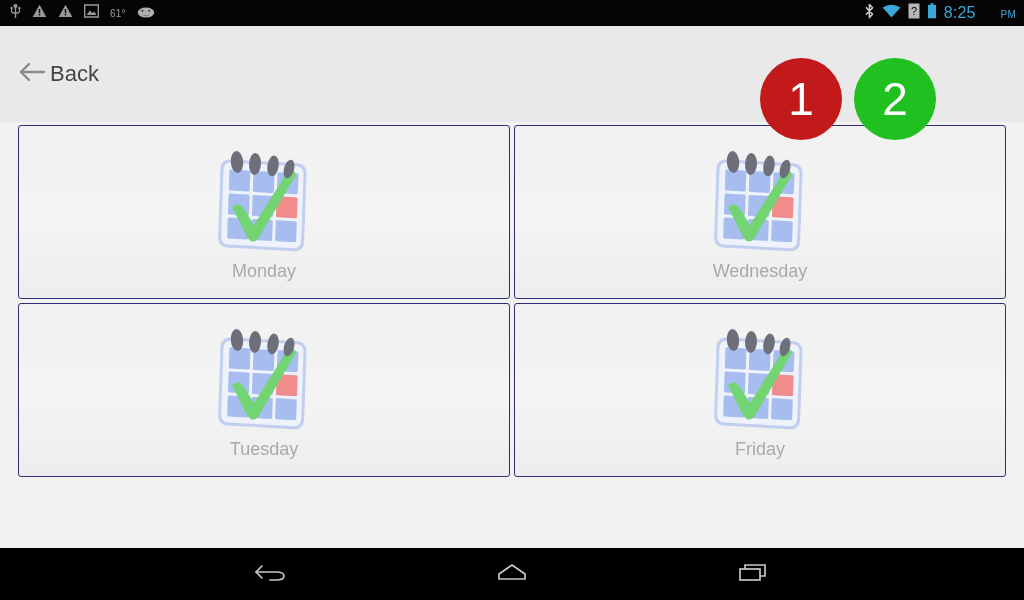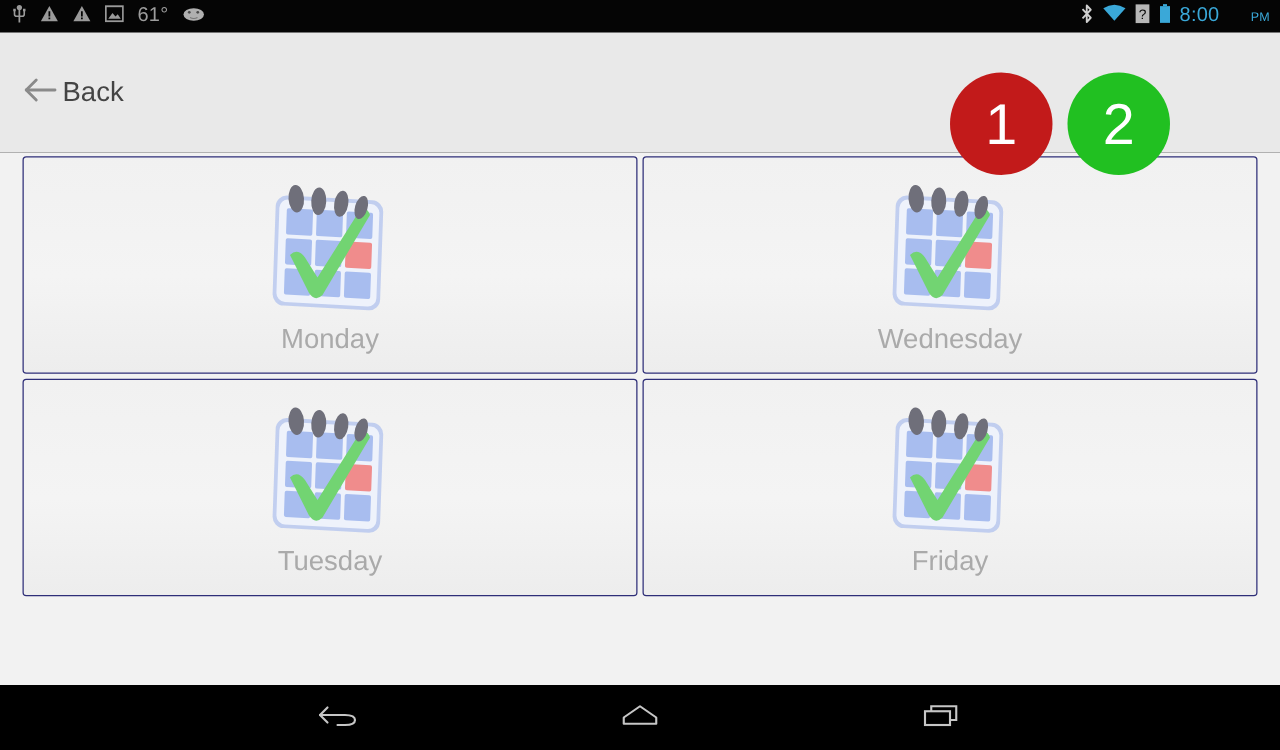--- a/index.html
+++ b/index.html
@@ -36,21 +36,21 @@
   }
   .status-right {
     margin-left: auto;
     display: flex;
     align-items: center;
     gap: 7px;
   }
   .sb-ico { display: block; }
   .sb-temp {
     color: #9c9c9c;
-    font-size: 16px;
+    font-size: 10px;
     letter-spacing: 0.2px;
     font-family: "Liberation Sans", sans-serif;
   }
   .sb-clock {
     color: #3aa8d8;
     font-size: 16px;
     font-family: "Liberation Sans", sans-serif;
     letter-spacing: 0.2px;
   }
   .sb-clock .ampm { font-size: 10px; margin-left: 2px; padding-left: 23px; }
@@ -121,21 +121,21 @@
     justify-content: center;
     cursor: pointer;
   }
   .cal-wrap {
     width: 104px;
     height: 112px;
     position: relative;
     margin-top: 2px;
   }
   .card-label {
-    font-size: 22px;
+    font-size: 18px;
     color: #aaaaaa;
     font-family: "Liberation Sans", sans-serif;
     margin-top: 4px;
   }
 
   
   .actionbar {
     margin-top: auto;
     display: flex;
     justify-content: flex-end;
@@ -254,21 +254,21 @@
           <text x="6" y="12" font-size="11" font-family="Liberation Sans, sans-serif" fill="#050505" text-anchor="middle">?</text>
         </svg>
       </span>
       <span class="sb-ico">
         <svg width="10" height="16" viewBox="0 0 10 16">
           <rect x="3.4" y="0.3" width="3.2" height="1.6" fill="#3aa8d8"></rect>
           <rect x="1" y="1.9" width="8" height="13.4" fill="#3aa8d8"></rect>
         </svg>
       </span>
       <span class="sb-clock">
-        <span>8:00</span><span class="ampm">PM</span>
+        <span>8:25</span><span class="ampm">PM</span>
       </span>
     </div>
   </div>
 
   <div class="appheader">
     <div class="backbtn">
       <span>
         <svg width="28" height="22" viewBox="0 0 28 22">
           <path d="M26 11 H3" stroke="#8a8a8a" stroke-width="2.3" fill="none" stroke-linecap="round"></path>
           <path d="M11 3 L3 11 L11 19" stroke="#8a8a8a" stroke-width="2.3" fill="none" stroke-linecap="round" stroke-linejoin="round"></path>

